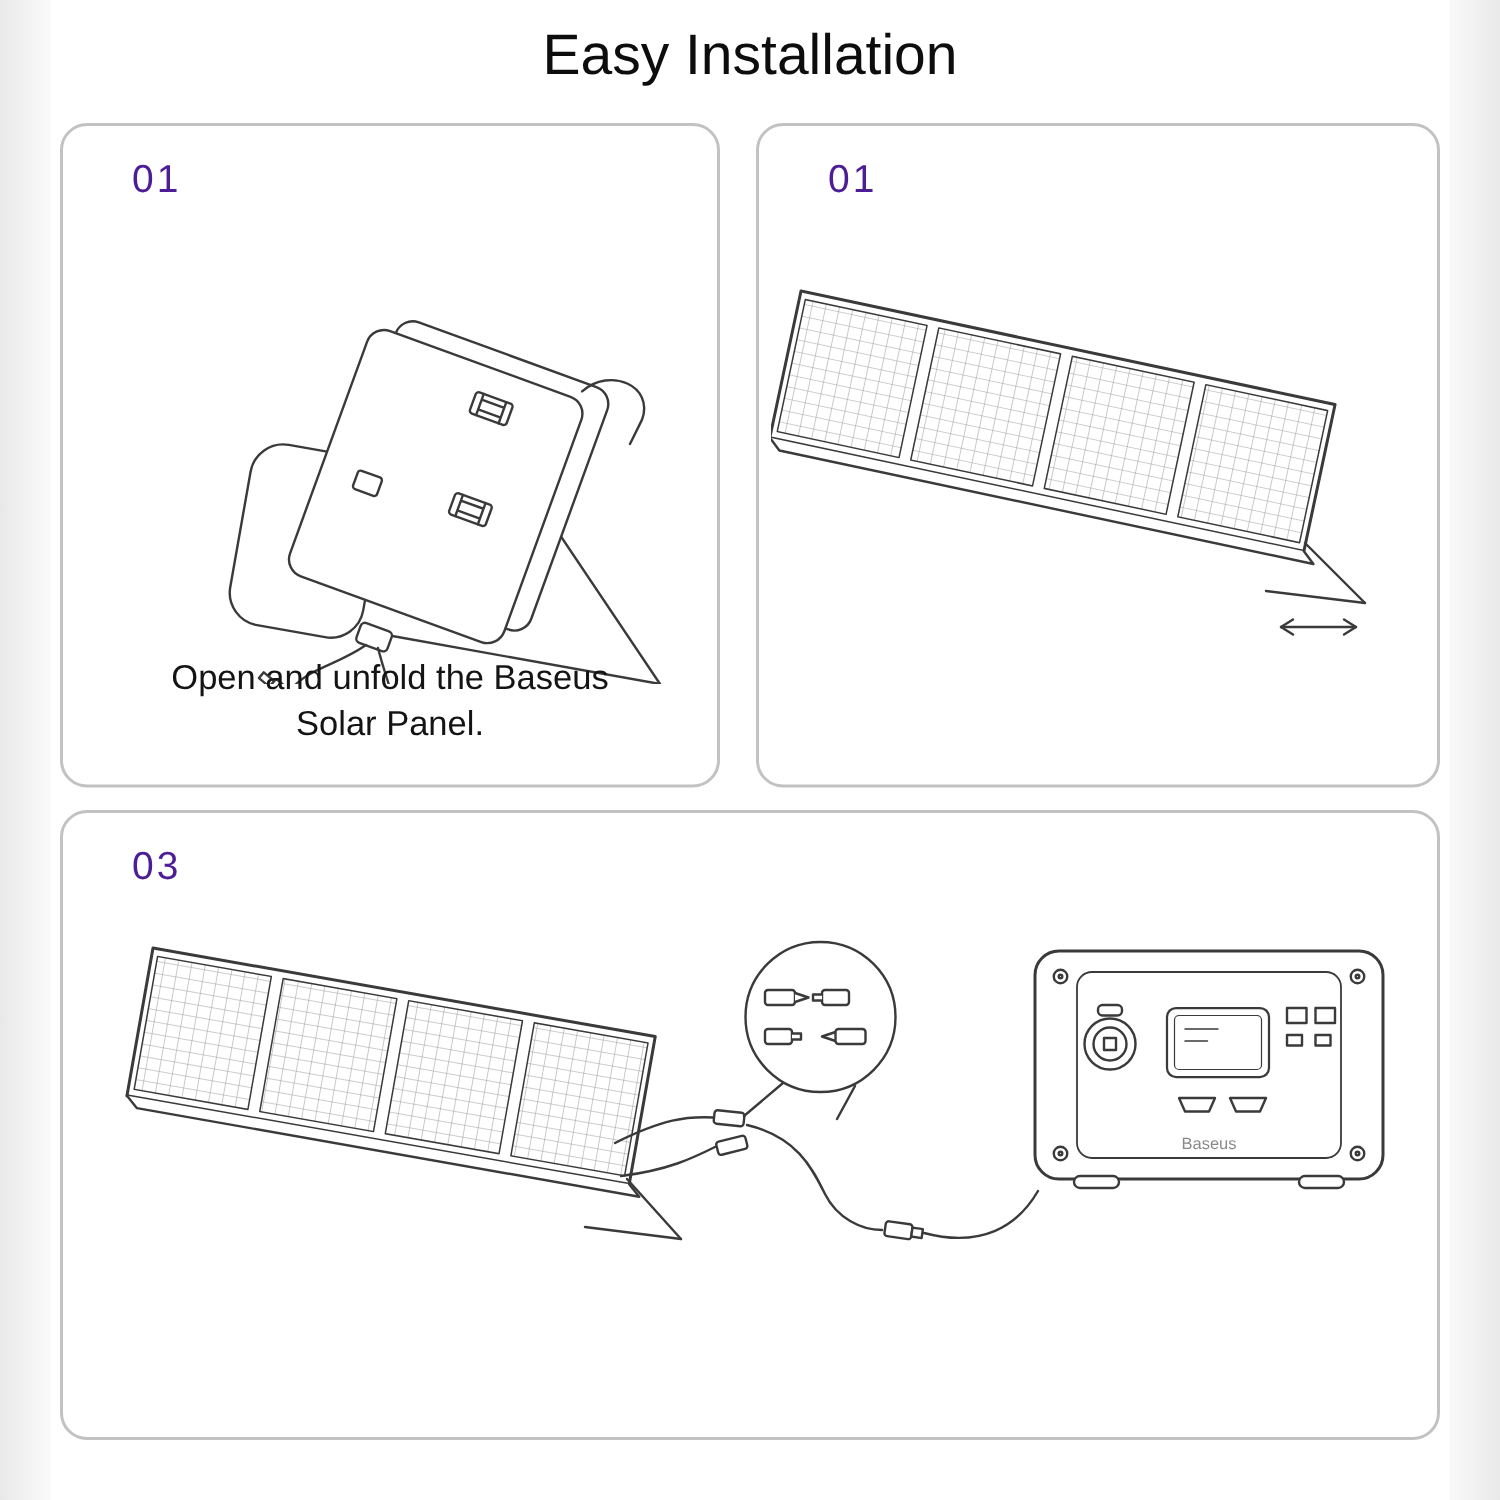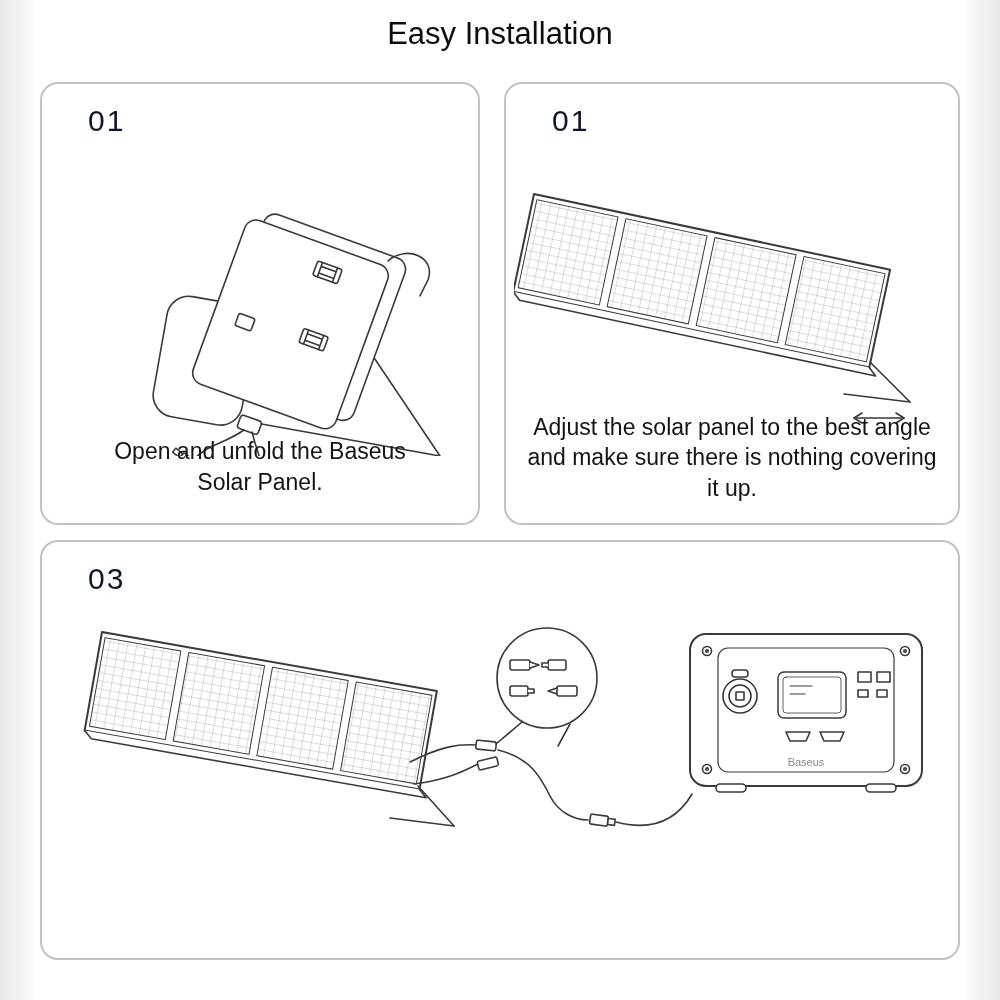--- a/index.html
+++ b/index.html
@@ -1,26 +1,26 @@
 <!DOCTYPE html>
 <html><head>
 <meta charset="utf-8">
 <style>
   *{margin:0;padding:0;box-sizing:border-box}
   html,body{width:1000px;height:1000px;background:#ffffff;font-family:"Liberation Sans",sans-serif;color:#111;overflow:hidden}
   .page{position:relative;width:1000px;height:1000px;background:#ffffff}
   .edge{position:absolute;top:0;bottom:0;width:34px;background:linear-gradient(to right,#e9e9e9,#fafafa)}
   .edge.right{right:0;background:linear-gradient(to left,#e9e9e9,#fafafa)}
   .edge.left{left:0}
-  .title{position:absolute;top:16px;left:0;right:0;text-align:center;font-size:31px;font-weight:400;color:#0d0d0d}
+  .title{position:absolute;top:16px;left:0;right:0;text-align:center;font-size:38px;font-weight:400;color:#0d0d0d}
   .card{position:absolute;background:#ffffff;border:2px solid #c2c2c2;border-radius:18px}
   .card-1{left:40px;top:82px;width:440px;height:443px}
   .card-2{left:504px;top:82px;width:456px;height:443px}
   .card-3{left:40px;top:540px;width:920px;height:420px}
-  .step-number{position:absolute;top:20px;left:46px;font-size:30px;letter-spacing:2px;color:#0f172a}
+  .step-number{position:absolute;top:20px;left:46px;font-size:26px;letter-spacing:2px;color:#4c1d95}
   .caption{position:absolute;text-align:center;font-size:23px;line-height:1.32;color:#141414}
   .card-1 .caption{left:48px;right:48px;bottom:26px}
   .card-2 .caption{left:18px;right:18px;bottom:20px}
   .card-3 .caption{left:20px;right:20px;bottom:24px}
   .illus{position:absolute}
   .card-1 .illus{top:42px;left:0;width:440px;height:330px}
   .card-2 .illus{top:72px;left:8px;width:440px;height:290px}
   .card-3 .illus{top:52px;left:0;width:920px;height:300px}
   svg{display:block;width:100%;height:100%}
 </style>
@@ -95,21 +95,20 @@
         <g>
           <path d="M356 206 L396 246"></path>
           <path d="M396 246 L330 238"></path>
         </g>
         <g>
           <path d="M340 262 L390 262"></path>
           <path d="M340 262 l8 -5 M340 262 l8 5 M390 262 l-8 -5 M390 262 l-8 5"></path>
         </g>
       </svg>
     </div>
-    <p class="caption">Adjust the solar panel to the best angle and make sure there is nothing covering it up.</p>
   </section>
 
   <section class="card card-3">
     <div class="step-number">03</div>
     <div class="illus">
       <svg viewBox="0 0 920 300" stroke="#3a3a3a" fill="none" stroke-width="1.6" stroke-linecap="round" stroke-linejoin="round">
         <defs>
           <pattern id="gridC" width="9" height="8" patternUnits="userSpaceOnUse">
             <path d="M9 0H0V8" stroke="#9a9a9a" stroke-width="0.7" fill="none"></path>
           </pattern>

